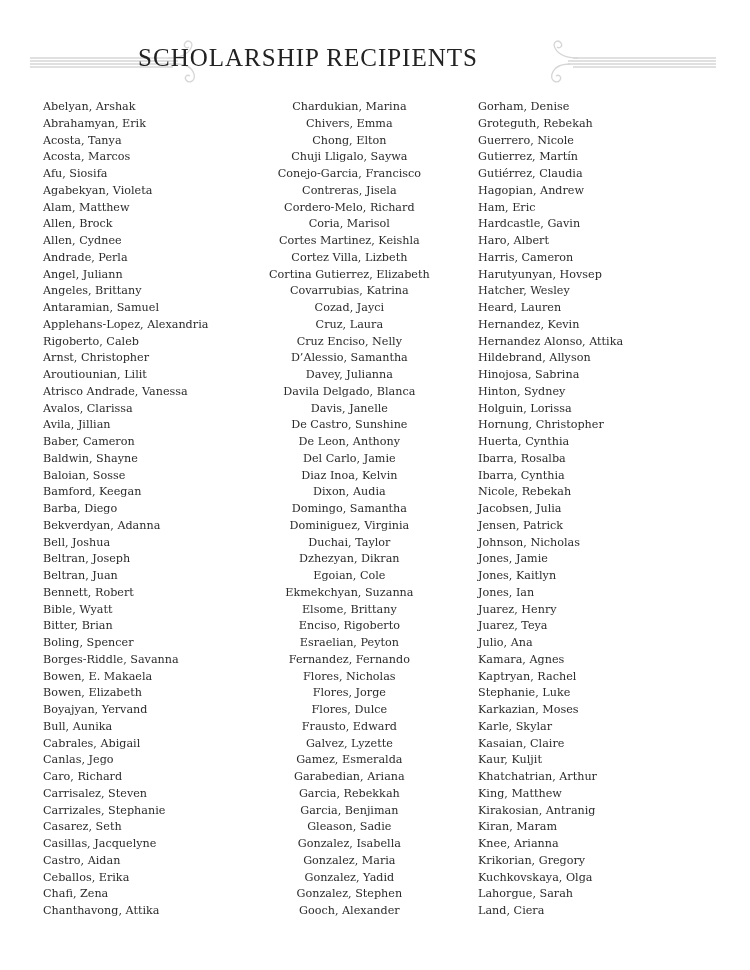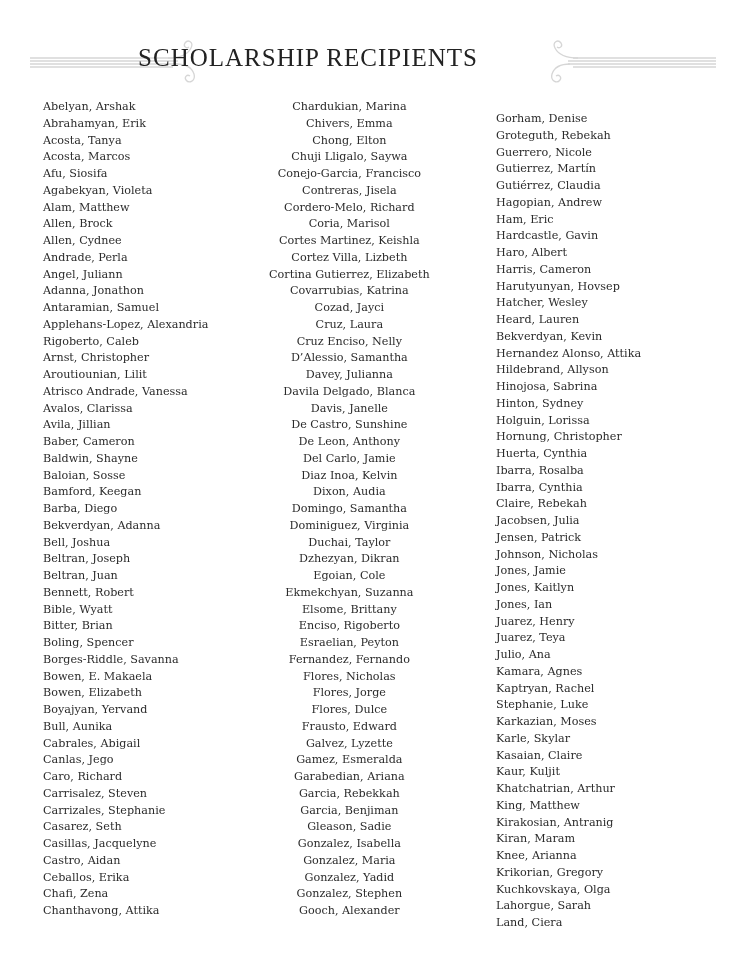--- a/index.html
+++ b/index.html
@@ -6,21 +6,21 @@
   body { width: 750px; height: 970px; position: relative; overflow: hidden; font-family: "DejaVu Serif", serif; color: #2a2a2a; }
   .header { position: absolute; top: 36px; left: 0; width: 750px; height: 50px; }
   .title { position: absolute; left: 0; width: 616px; top: 8px; text-align: center; font-family: "Liberation Serif", serif; font-size: 25px; letter-spacing: 1px; color: #222; }
   .flourish { position: absolute; top: 0; height: 50px; }
   .flourish-left { left: 28px; width: 180px; }
   .flourish-right { left: 538px; width: 180px; }
   .columns { position: absolute; top: 99px; left: 43px; width: 690px; }
   .col { position: absolute; top: 0; }
   .col-1 { left: 0; }
   .col-2 { left: 226px; text-align: center; }
-  .col-3 { left: 453px; margin-top: 12px; }
+  .col-3 { left: 435px; }
   .name { font-family: "DejaVu Serif", serif; font-size: 11.2px; line-height: 16.75px; height: 16.75px; white-space: nowrap; color: #2b2b2b; }
 </style>
 </head>
 <body>
 
 <div class="header">
   <svg class="flourish flourish-left" viewBox="0 0 180 50">
     <g fill="none" stroke="#d6d6d6" stroke-width="1.3">
       <line x1="2" y1="22" x2="145" y2="22"></line>
       <line x1="2" y1="25" x2="150" y2="25"></line>
@@ -49,21 +49,21 @@
       <div class="name">Abrahamyan, Erik</div>
       <div class="name">Acosta, Tanya</div>
       <div class="name">Acosta, Marcos</div>
       <div class="name">Afu, Siosifa</div>
       <div class="name">Agabekyan, Violeta</div>
       <div class="name">Alam, Matthew</div>
       <div class="name">Allen, Brock</div>
       <div class="name">Allen, Cydnee</div>
       <div class="name">Andrade, Perla</div>
       <div class="name">Angel, Juliann</div>
-      <div class="name">Adanna, Jonathon</div>
+      <div class="name">Angeles, Brittany</div>
       <div class="name">Antaramian, Samuel</div>
       <div class="name">Applehans-Lopez, Alexandria</div>
       <div class="name">Rigoberto, Caleb</div>
       <div class="name">Arnst, Christopher</div>
       <div class="name">Aroutiounian, Lilit</div>
       <div class="name">Atrisco Andrade, Vanessa</div>
       <div class="name">Avalos, Clarissa</div>
       <div class="name">Avila, Jillian</div>
       <div class="name">Baber, Cameron</div>
       <div class="name">Baldwin, Shayne</div>
@@ -153,31 +153,31 @@
       <div class="name">Gutierrez, Martín</div>
       <div class="name">Gutiérrez, Claudia</div>
       <div class="name">Hagopian, Andrew</div>
       <div class="name">Ham, Eric</div>
       <div class="name">Hardcastle, Gavin</div>
       <div class="name">Haro, Albert</div>
       <div class="name">Harris, Cameron</div>
       <div class="name">Harutyunyan, Hovsep</div>
       <div class="name">Hatcher, Wesley</div>
       <div class="name">Heard, Lauren</div>
-      <div class="name">Bekverdyan, Kevin</div>
+      <div class="name">Hernandez, Kevin</div>
       <div class="name">Hernandez Alonso, Attika</div>
       <div class="name">Hildebrand, Allyson</div>
       <div class="name">Hinojosa, Sabrina</div>
       <div class="name">Hinton, Sydney</div>
       <div class="name">Holguin, Lorissa</div>
       <div class="name">Hornung, Christopher</div>
       <div class="name">Huerta, Cynthia</div>
       <div class="name">Ibarra, Rosalba</div>
       <div class="name">Ibarra, Cynthia</div>
-      <div class="name">Claire, Rebekah</div>
+      <div class="name">Nicole, Rebekah</div>
       <div class="name">Jacobsen, Julia</div>
       <div class="name">Jensen, Patrick</div>
       <div class="name">Johnson, Nicholas</div>
       <div class="name">Jones, Jamie</div>
       <div class="name">Jones, Kaitlyn</div>
       <div class="name">Jones, Ian</div>
       <div class="name">Juarez, Henry</div>
       <div class="name">Juarez, Teya</div>
       <div class="name">Julio, Ana</div>
       <div class="name">Kamara, Agnes</div>

